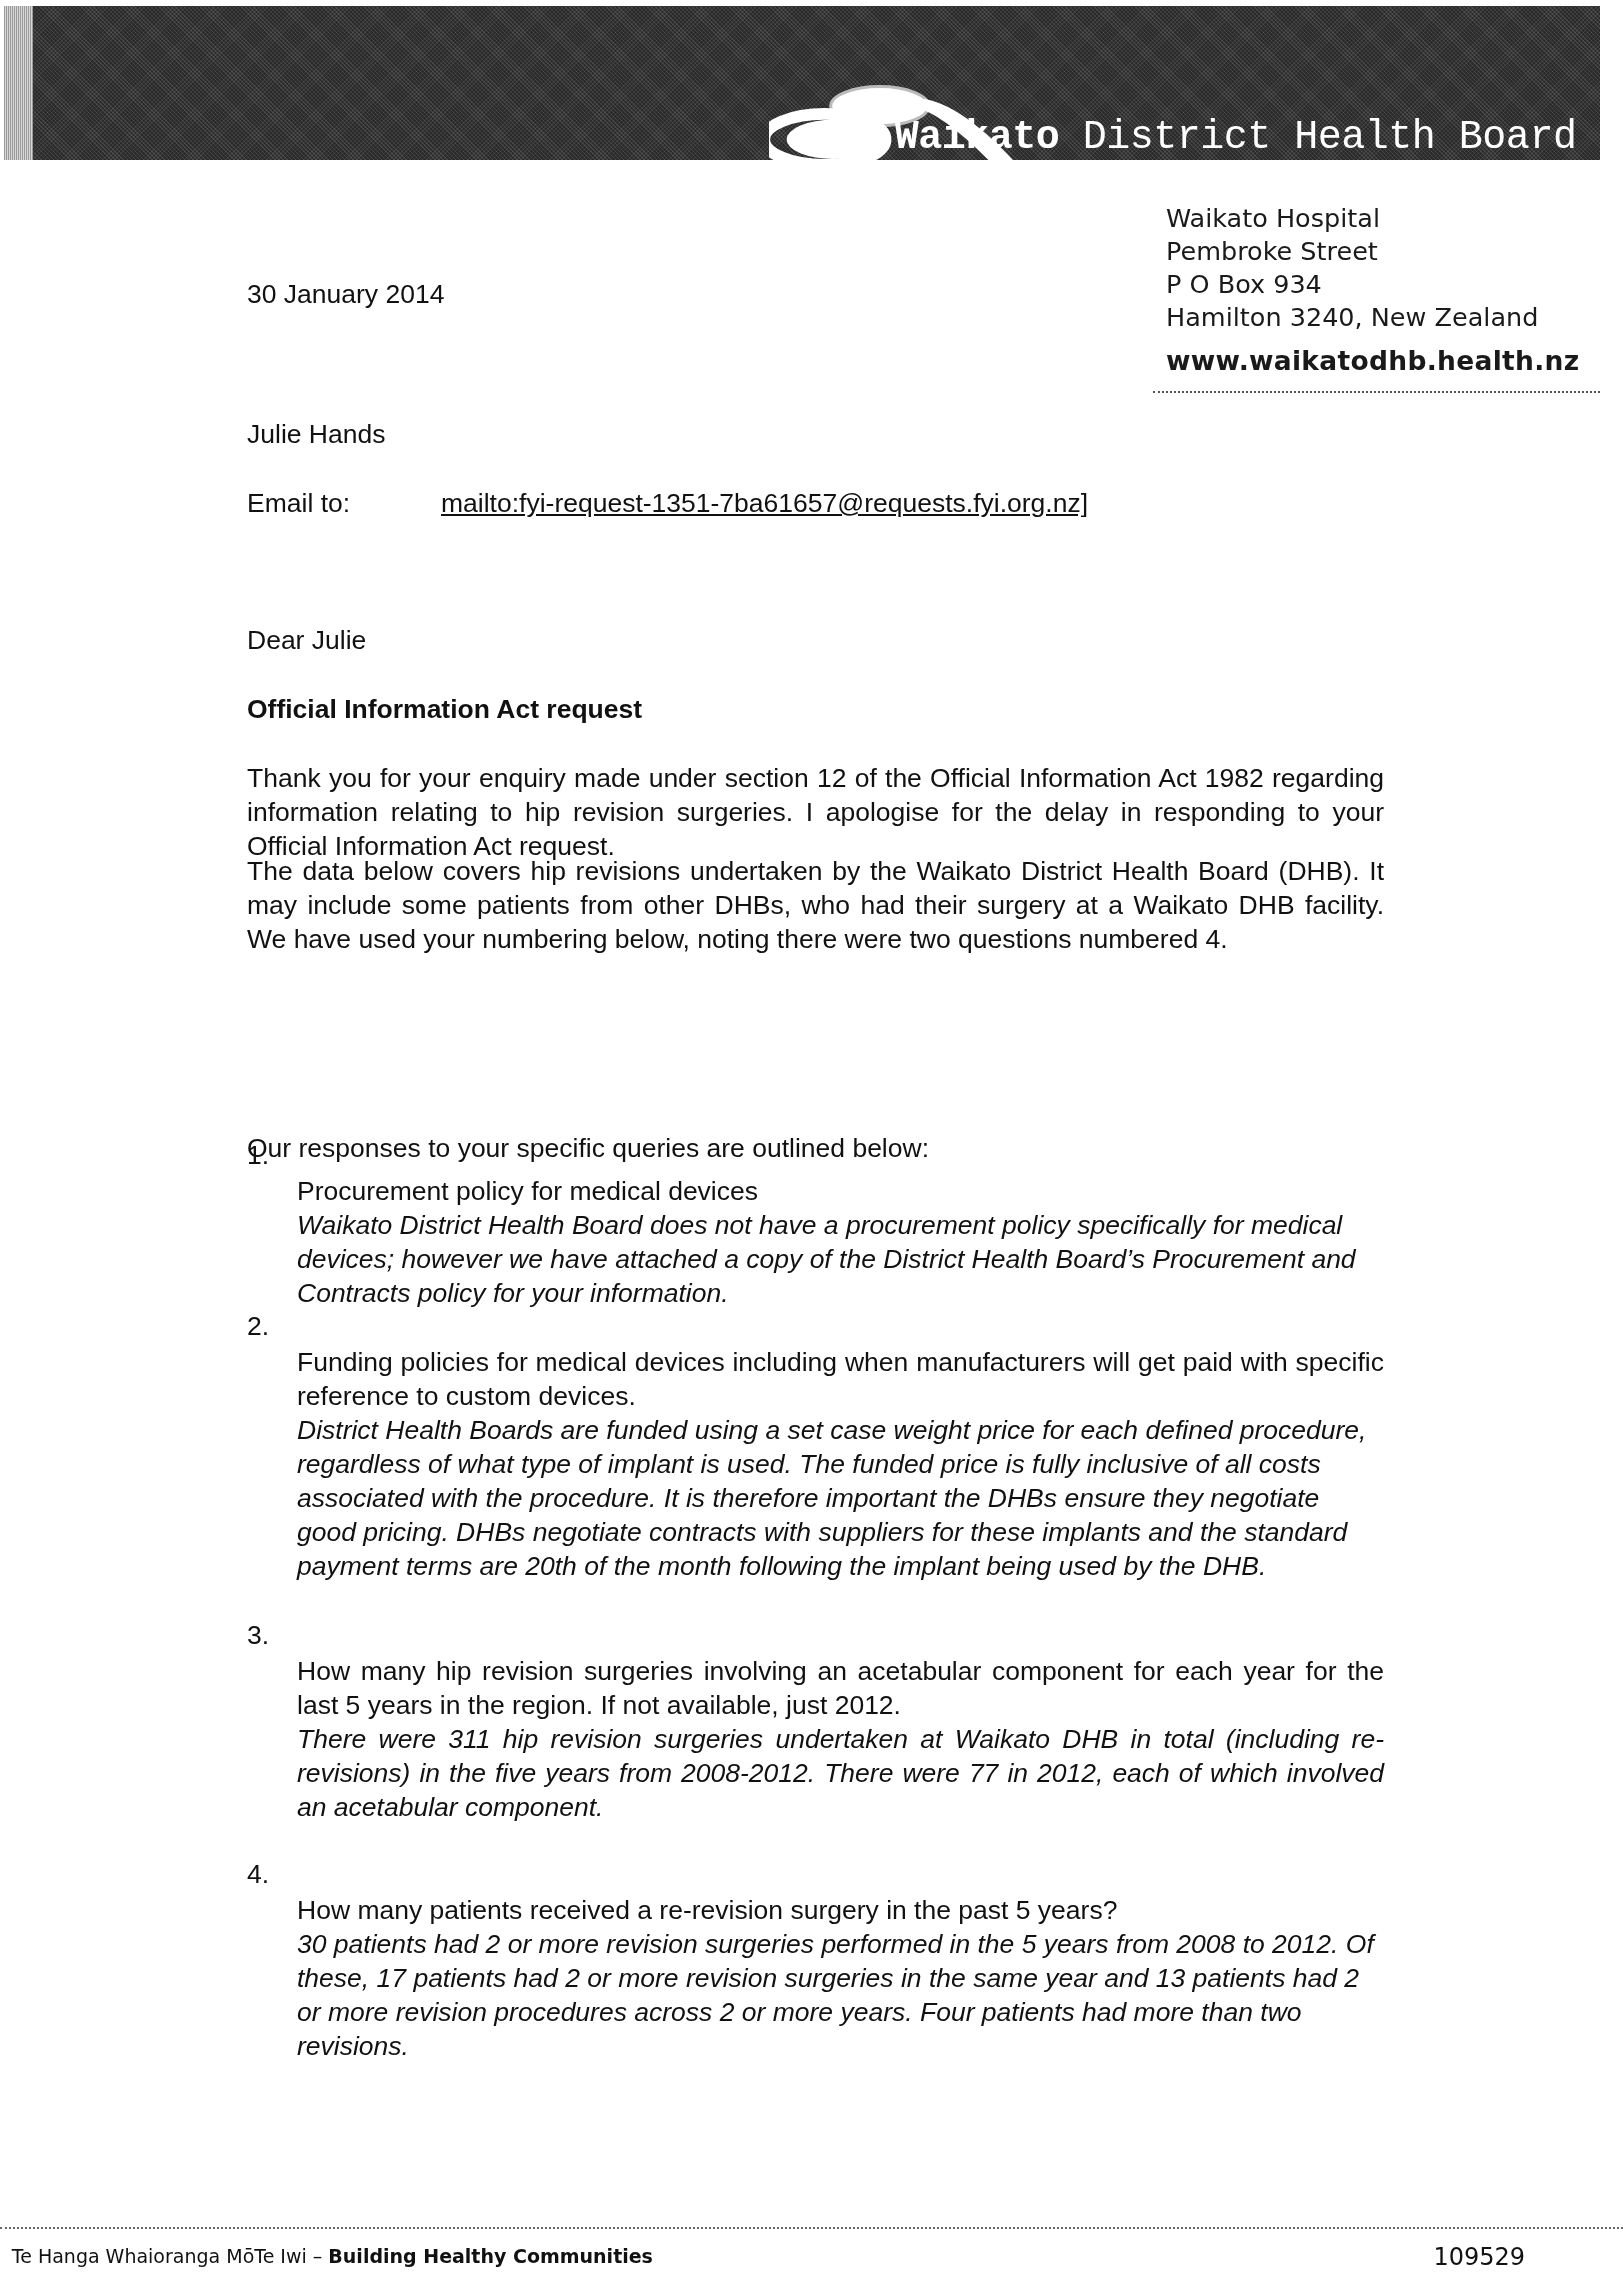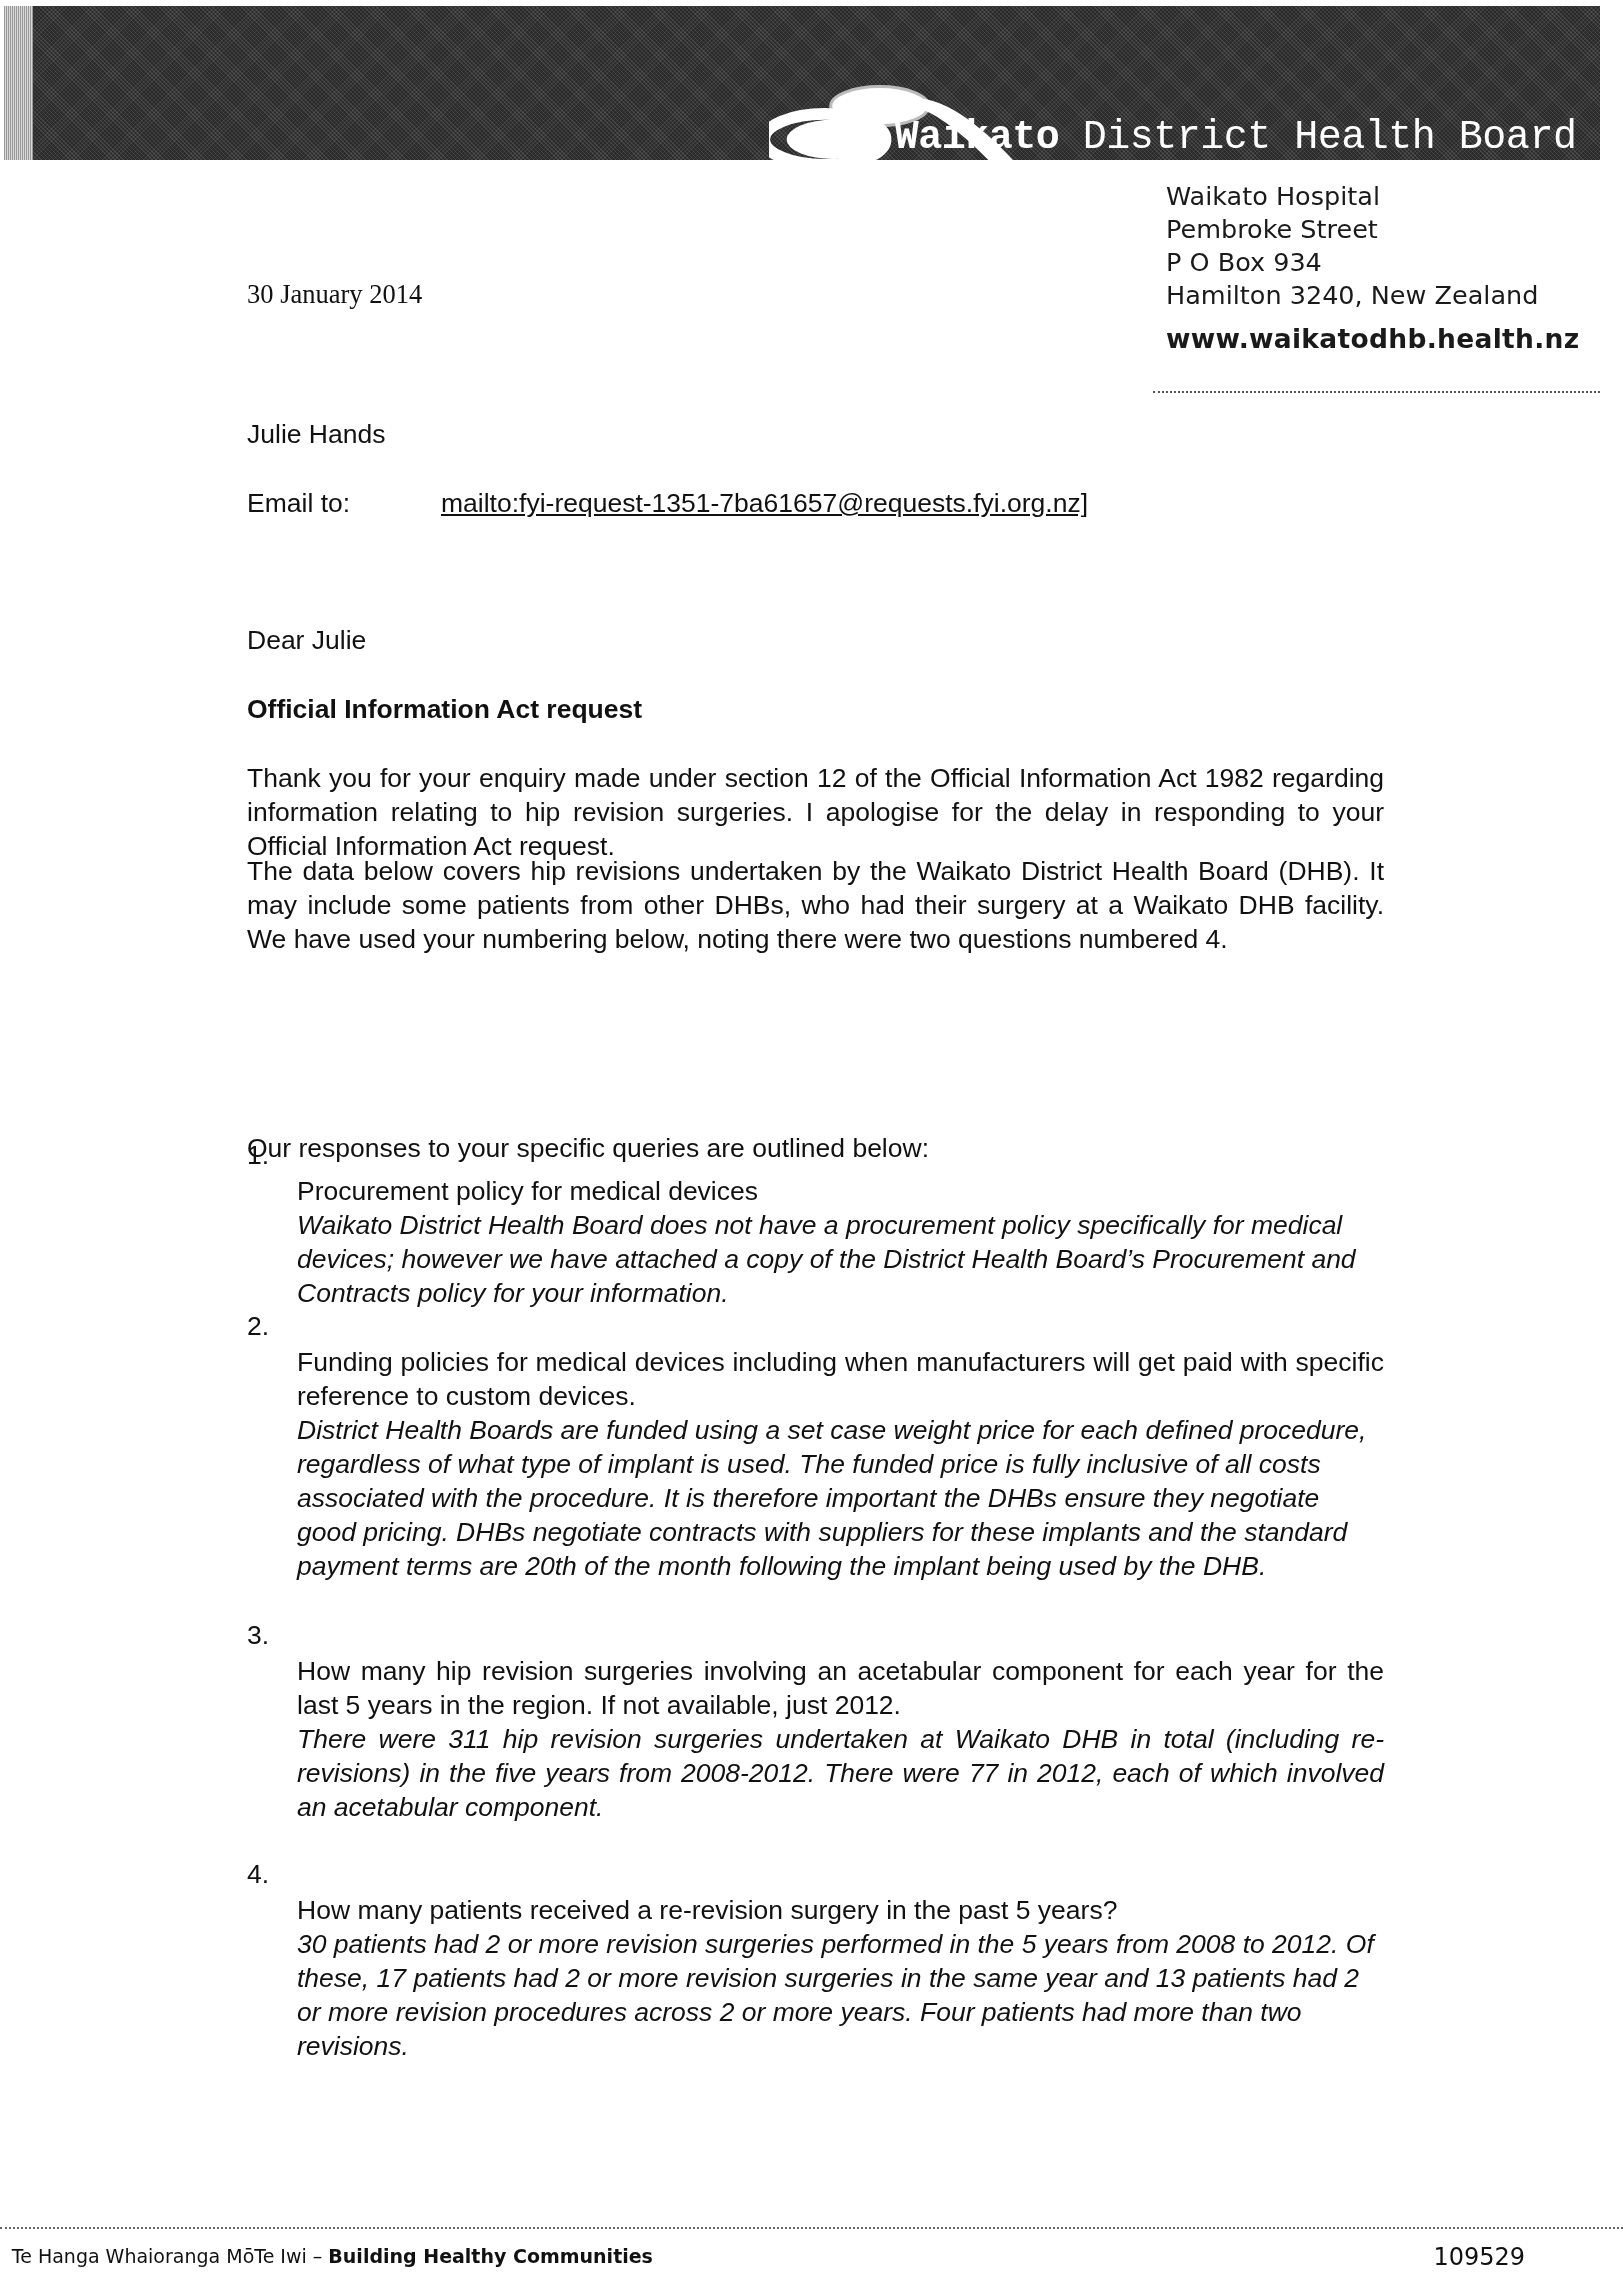--- a/index.html
+++ b/index.html
@@ -10,21 +10,21 @@
       repeating-linear-gradient(-45deg, rgba(255,255,255,0.07) 0 1px, transparent 1px 2.9px),
       #2a2a2a; }
   .banner .leftstrip { position:absolute; left:0; top:0; width:29px; height:100%;
     background: repeating-linear-gradient(90deg, #9a9a9a 0 1px, #d8d8d8 1px 2px); }
   .banner .logo { position:absolute; left:765px; top:57px; width:333px; height:98px; }
   .banner .brand { position:absolute; right:23.5px; top:112px; color:#fff;
     font-family:Liberation Mono, monospace; font-size:40px; letter-spacing:-0.5px; line-height:39px; white-space:nowrap; }
   .banner .brand b { font-weight:bold; }
   .sans { font-family:"Liberation Sans", sans-serif; }
   .geo { font-family:"DejaVu Sans", sans-serif; }
-  .addr { position:absolute; left:1166px; top:180px; font-size:25.5px; line-height:33px; color:#1a1a1a; }
+  .addr { position:absolute; left:1166px; top:202px; font-size:25.5px; line-height:33px; color:#1a1a1a; }
   .addr .url { font-weight:bold; font-size:26.5px; margin-top:9.8px; letter-spacing:0.3px; }
   .addr-rule { position:absolute; left:1153px; top:391px; width:447px; height:0; border-top:2px dotted #555; }
   .t { position:absolute; left:247px; font-size:26.5px; line-height:34px; }
   .email-label { left:247px; }
   .email-link { position:absolute; left:441px; font-size:26.5px; line-height:34px; text-decoration:underline; color:#111;text-align:center; }
   .para { position:absolute; left:247px; width:1137px; font-size:26.5px; line-height:34px; text-align:justify; }
   .bold { font-weight:bold; }
   .item { position:absolute; left:247px; width:1137px; font-size:26.5px; line-height:34px; }
   .item .num { position:absolute; left:0; top:0; }
   .item .body { margin-left:50px;margin-top:36px; }
@@ -52,21 +52,21 @@
 
 <div class="addr geo">
   <div>Waikato Hospital</div>
   <div>Pembroke Street</div>
   <div>P O Box 934</div>
   <div>Hamilton 3240, New Zealand</div>
   <div class="url">www.waikatodhb.health.nz</div>
 </div>
 <div class="addr-rule"></div>
 
-<div class="t sans" style="top:277px;font-family:Liberation Serif, serif;">30 January 2014</div>
+<div class="t sans" style="top:277px;">30 January 2014</div>
 <div class="t sans" style="top:417px;">Julie Hands</div>
 <div class="t sans email-label" style="top:486px;">Email to:</div>
 <a class="email-link sans" style="top:486px;">mailto:fyi-request-1351-7ba61657@requests.fyi.org.nz]</a>
 
 <div class="t sans" style="top:623px;">Dear Julie</div>
 <div class="t sans bold" style="top:692px;">Official Information Act request</div>
 
 <div class="para sans" style="top:761px;">Thank you for your enquiry made under section 12 of the Official Information Act 1982 regarding information relating to hip revision surgeries.  I apologise for the delay in responding to your Official Information Act request.</div>
 <div class="para sans" style="top:854px;">The data below covers hip revisions undertaken by the Waikato District Health Board (DHB).  It may include some patients from other DHBs, who had their surgery at a Waikato DHB facility.  We have used your numbering below, noting there were two questions numbered 4.</div>
 <div class="para sans" style="top:1131px;">Our responses to your specific queries are outlined below:</div>

